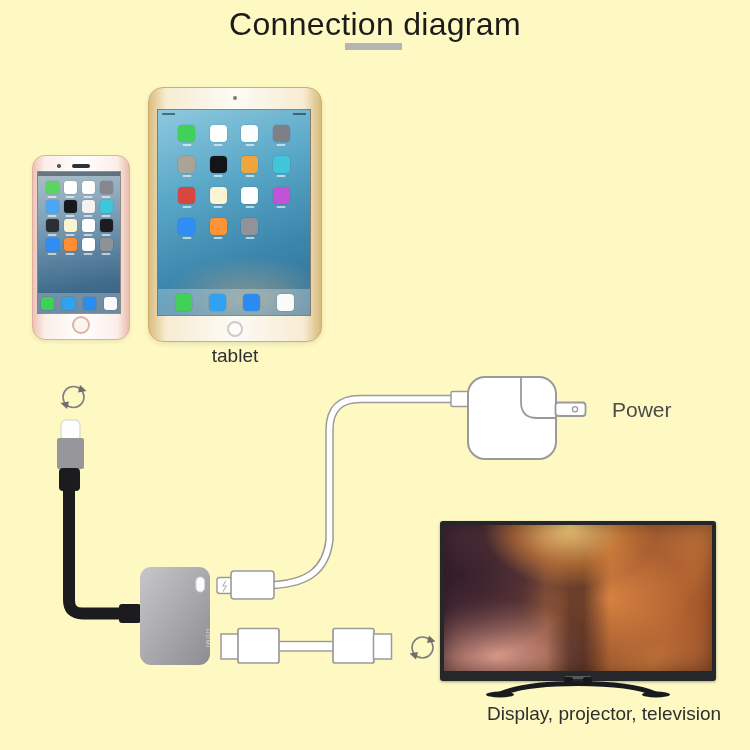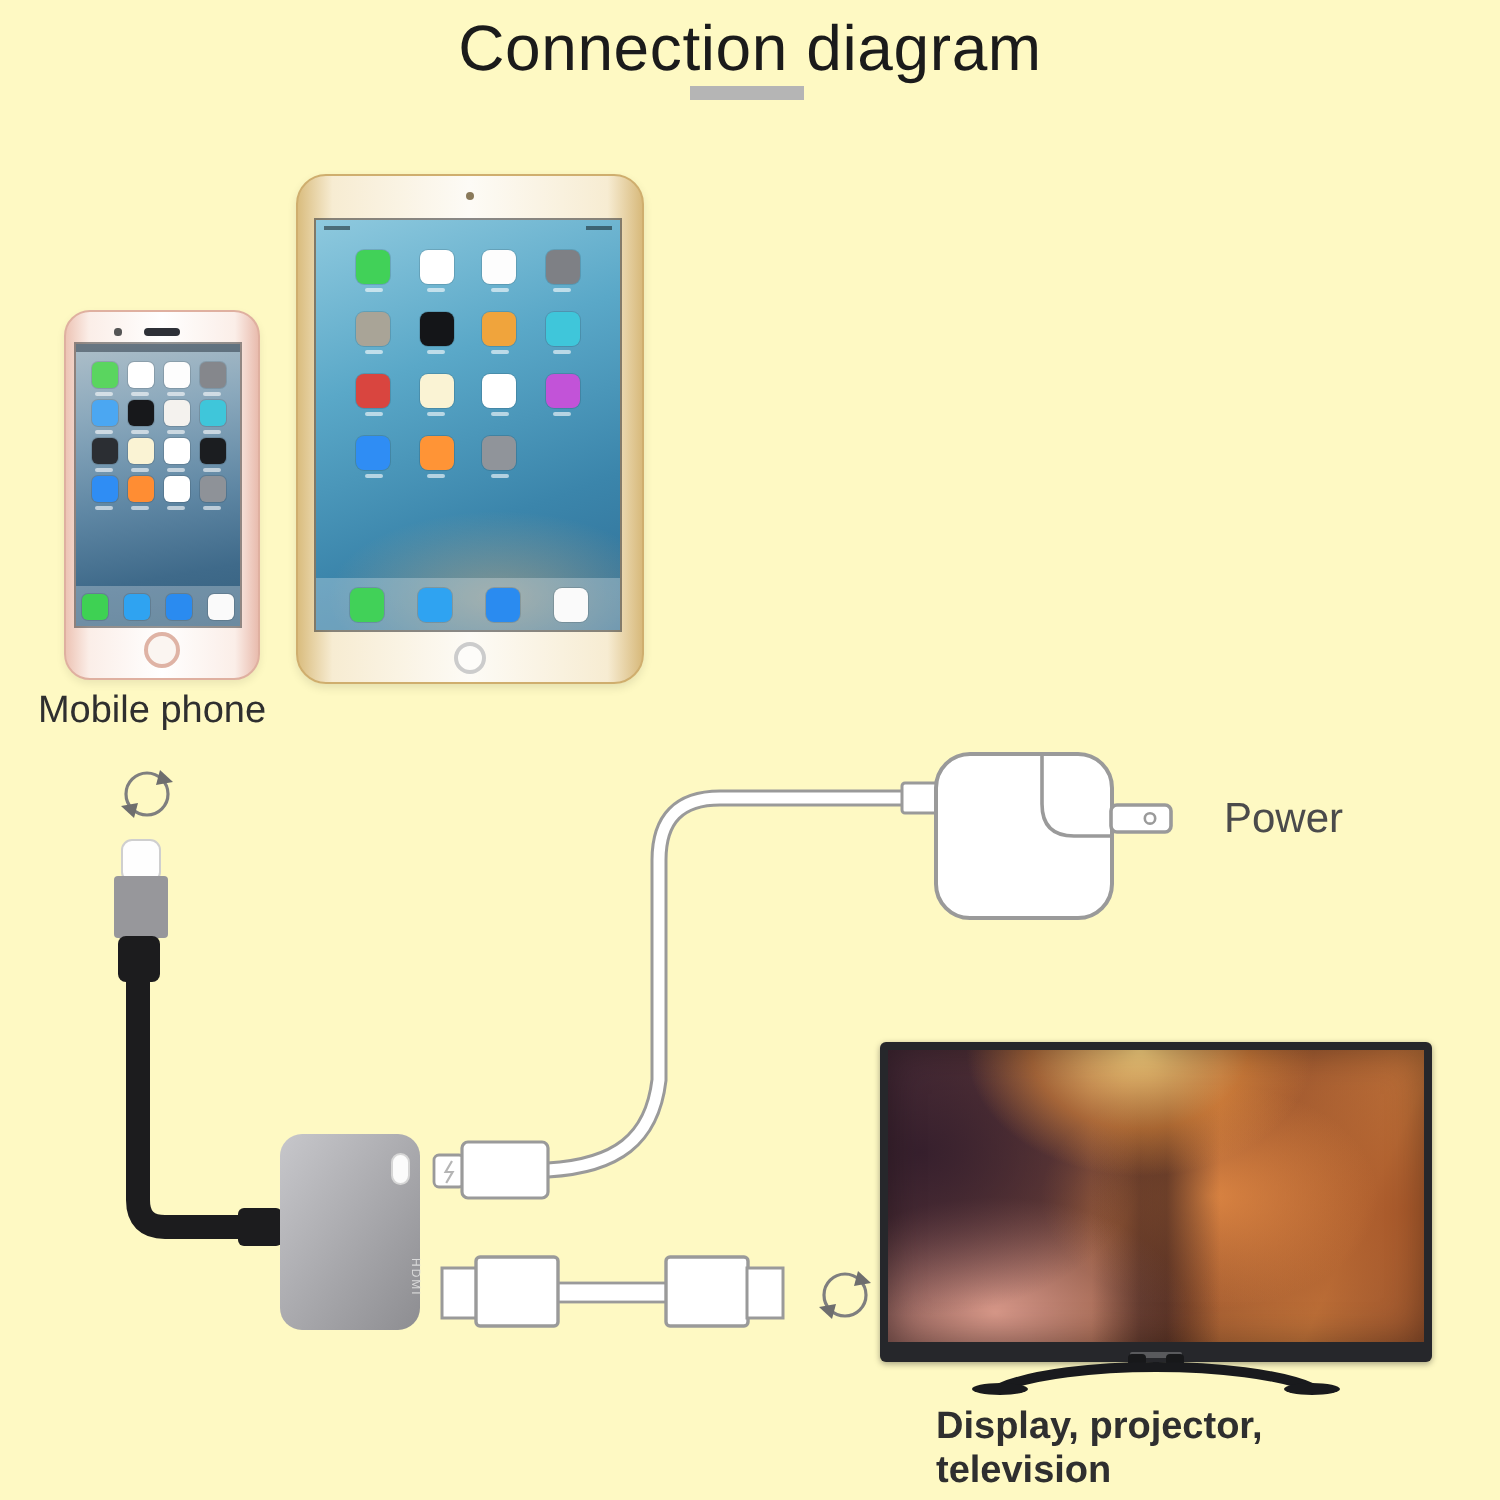--- a/index.html
+++ b/index.html
@@ -110,21 +110,20 @@
         </div>
       <div class="dock">
           <div class="app-icon" style="background: rgb(62, 209, 83);"></div>
           <div class="app-icon" style="background: rgb(47, 163, 241);"></div>
           <div class="app-icon" style="background: rgb(42, 139, 240);"></div>
           <div class="app-icon" style="background: rgb(250, 250, 250);"></div>
         </div>
     </div>
     <div class="home"></div>
   </div>
-  <div class="lbl" style="left:6px;top:345px;width:140px;text-align:center;">Mobile phone</div>
 
   <div class="tablet">
     <div class="cam"></div>
     <div class="tablet-screen">
       <div class="tab-status" style="left:4px;"></div>
       <div class="tab-status" style="right:4px;"></div>
       <div class="app-grid">
           <div class="app-icon" style="background: rgb(65, 209, 88);"></div>
           <div class="app-icon" style="background: rgb(255, 255, 255);"></div>
           <div class="app-icon" style="background: rgb(253, 253, 253);"></div>
@@ -143,20 +142,21 @@
         </div>
       <div class="dock">
           <div class="app-icon" style="background: rgb(65, 209, 88);"></div>
           <div class="app-icon" style="background: rgb(47, 163, 241);"></div>
           <div class="app-icon" style="background: rgb(42, 139, 240);"></div>
           <div class="app-icon" style="background: rgb(250, 250, 250);"></div>
         </div>
     </div>
     <div class="home"></div>
   </div>
+  <div class="lbl" style="left:180px;top:345px;width:110px;text-align:center;">tablet</div>
 
   <svg class="graphics" width="750" height="750" viewBox="0 0 750 750">
     <defs>
       <linearGradient id="adpGrad" x1="0" y1="0" x2="1" y2="1">
         <stop offset="0" stop-color="#c7c7cb"></stop>
           <stop offset="1" stop-color="#8d8d91"></stop>
       </linearGradient>
       <g id="rotIcon">
         <circle cx="0" cy="0" r="10.5" fill="none" stroke="#7f7f7f" stroke-width="1.6"></circle>
         <path d="M 6.5,-12 L 13,-6 L 4.5,-4.5 Z" fill="#6e6e6e"></path>
@@ -210,15 +210,15 @@
     <div class="tv-screen"></div>
     <div class="tv-brand"></div>
   </div>
   <svg class="tv-stand" width="200" height="22" viewBox="0 0 200 22">
     <rect x="86" y="0" width="9" height="6" rx="2" fill="#17181a"></rect>
     <rect x="105" y="0" width="9" height="6" rx="2" fill="#17181a"></rect>
     <path d="M22,17 C55,3 145,3 178,17" stroke="#191a1d" stroke-width="5" fill="none"></path>
     <ellipse cx="22" cy="17.5" rx="14" ry="3" fill="#191a1d"></ellipse>
     <ellipse cx="178" cy="17.5" rx="14" ry="3" fill="#191a1d"></ellipse>
   </svg>
-  <div class="lbl" style="left:468px;top:703px;width:250px;text-align:left;font-weight:bold;">Display, projector, television</div>
+  <div class="lbl" style="left:479px;top:703px;width:250px;text-align:center;">Display, projector, television</div>
 
 </div>
 
 </body></html>

